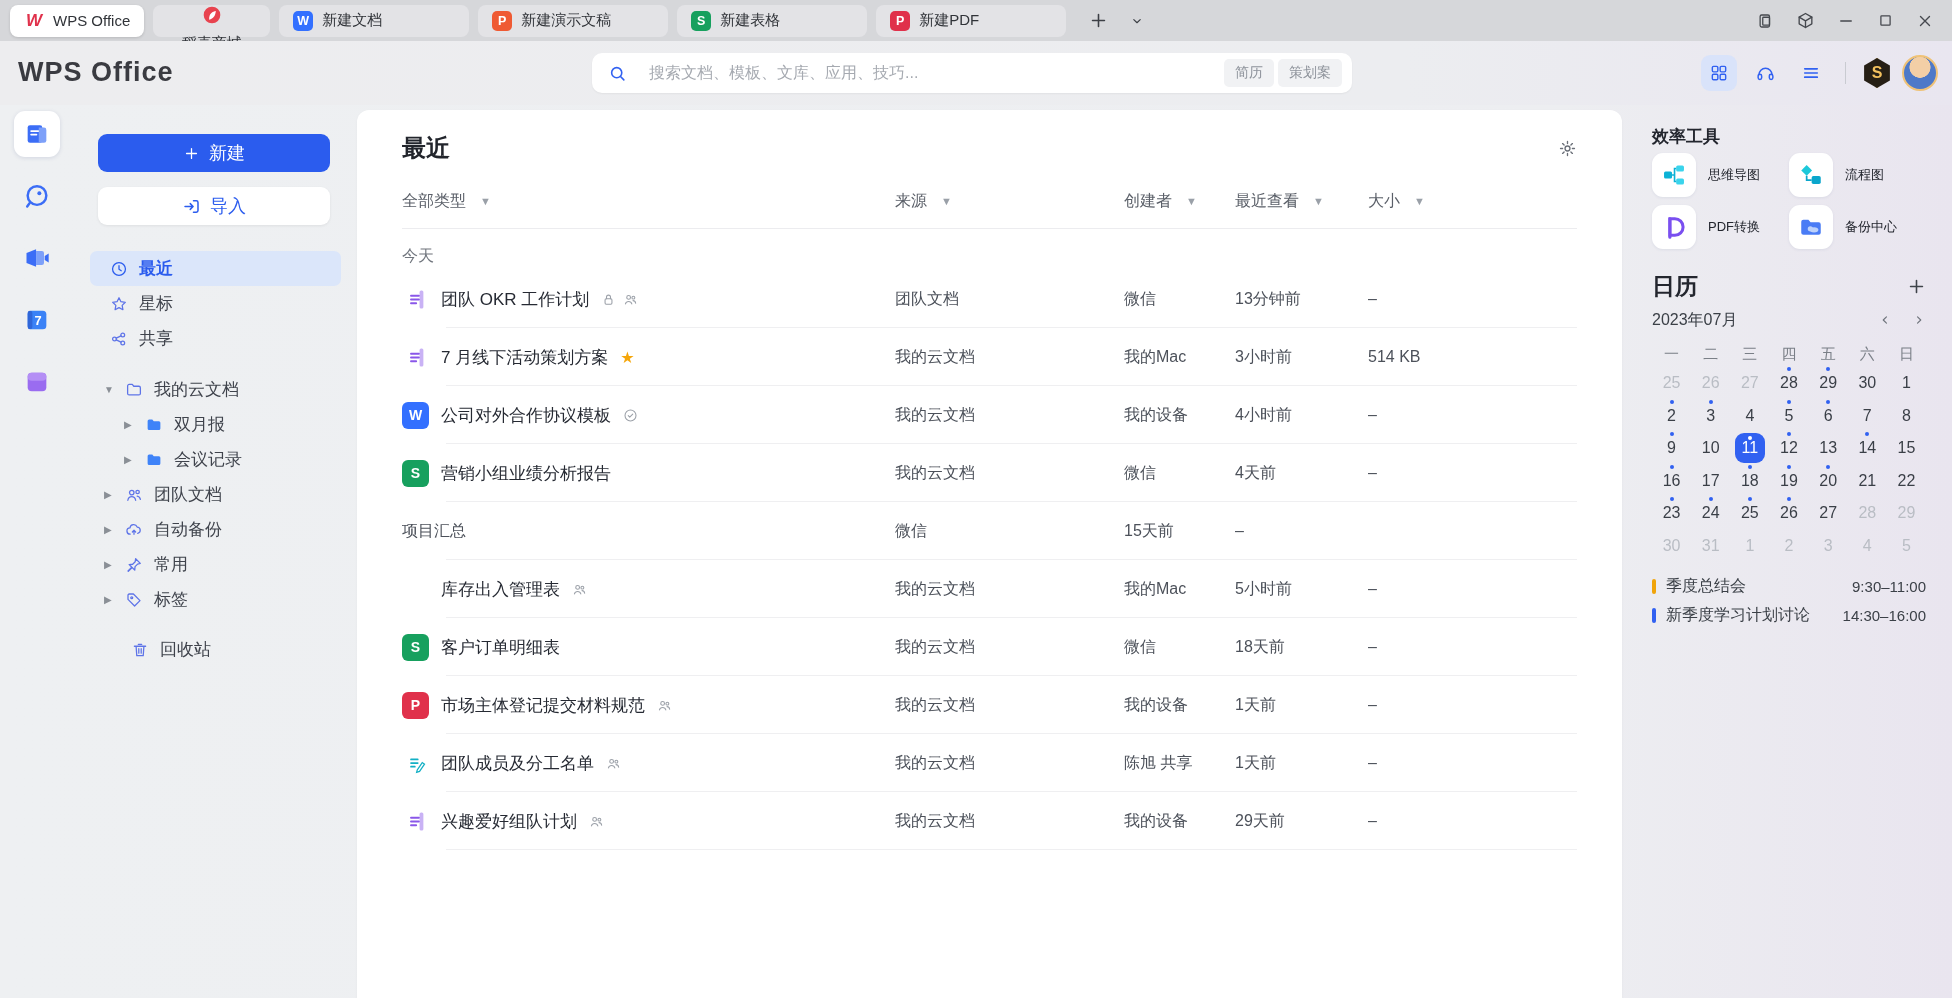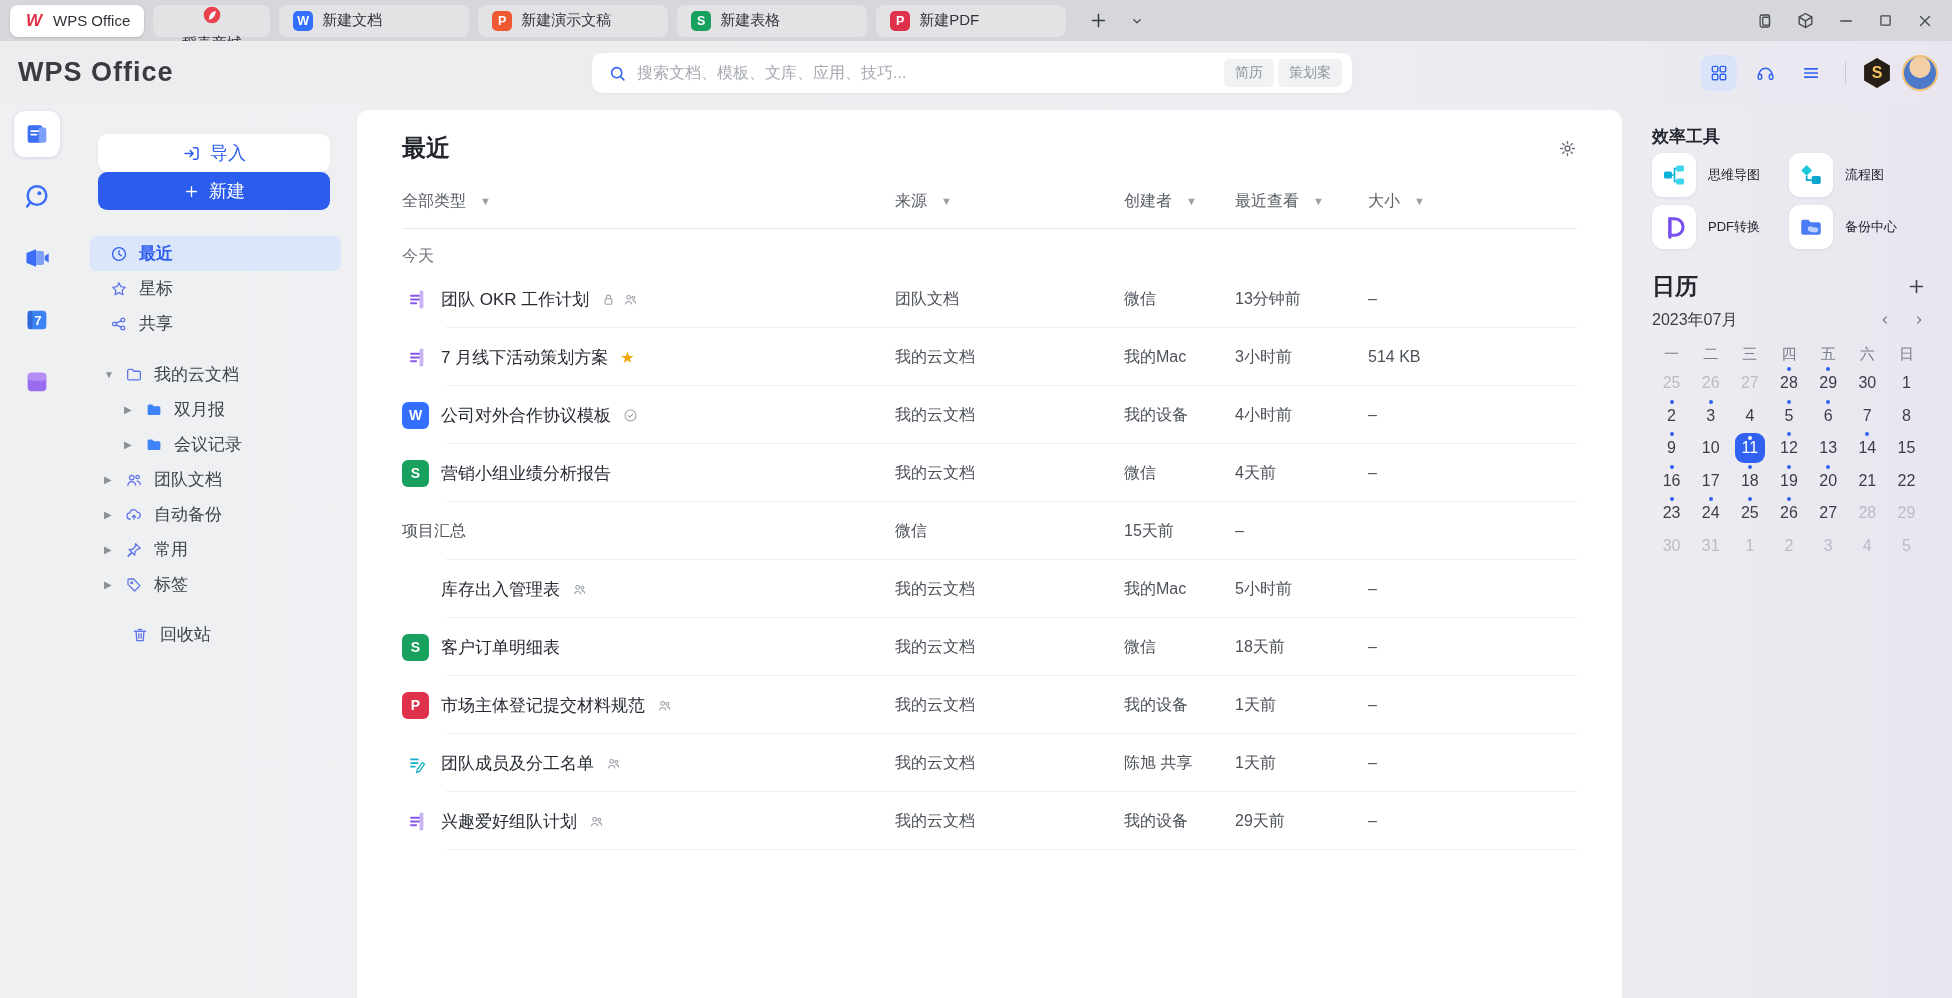--- a/index.html
+++ b/index.html
@@ -19,21 +19,21 @@
            color:#fff;font-weight:bold;font-size:12.5px;flex:none;}
   .tab-tools{display:flex;align-items:center;gap:22px;margin-left:14px;color:#3c3f45;}
   .iconbtn{display:flex;align-items:center;justify-content:center;cursor:pointer;}
   .win-controls{margin-left:auto;display:flex;align-items:center;gap:22px;padding-right:18px;color:#45484e;}
   
   .header{position:absolute;top:41px;left:0;right:0;height:64px;
           background:linear-gradient(90deg,#ededef 0%,#ecedf0 72%,#e9e6f0 100%);}
   .logo{position:absolute;left:18px;top:16px;font-size:27px;font-weight:bold;color:#3a3b41;letter-spacing:1px;}
   .search{position:absolute;left:592px;top:12px;width:760px;height:40px;background:#fff;border-radius:10px;
           display:flex;align-items:center;padding:0 10px 0 16px;box-sizing:border-box;box-shadow:0 1px 2px rgba(0,0,0,.05);}
-  .search .ph{color:#a6aab1;font-size:16px;margin-left:10px;flex:1;}
+  .search .ph{color:#a6aab1;font-size:16px;margin-left:22px;flex:1;}
   .chip{background:#f1f2f4;color:#8e939b;font-size:14px;padding:5px 11px;border-radius:5px;margin-left:4px;}
   .hicons{position:absolute;right:14px;top:0;height:64px;display:flex;align-items:center;gap:10px;}
   .hbtn{width:36px;height:36px;border-radius:9px;display:flex;align-items:center;justify-content:center;color:#3161f1;}
   .hbtn.lit{background:#d9e3fa;}
   .hdivider{width:1px;height:22px;background:#c9cbd1;margin:0 6px;}
   .vipbadge{width:30px;height:30px;background:#261f15;clip-path:polygon(50% 0,93% 25%,93% 75%,50% 100%,7% 75%,7% 25%);
             display:flex;align-items:center;justify-content:center;color:#f3c15e;font-weight:bold;font-size:16px;
             box-shadow:0 0 0 2px #caa24a;}
   .avatar{width:36px;height:36px;border-radius:50%;border:2px solid #efc277;box-sizing:border-box;
           background:radial-gradient(circle at 50% 32%, #f3cfa6 0 38%, #4d79c8 40% 100%);}
@@ -278,36 +278,36 @@
           <span class="iconbtn">
             <svg width="28" height="28" viewBox="0 0 24 24">
               <rect x="4" y="4" width="16" height="16" rx="3.5" fill="#9a6cf0"></rect>
               <rect x="4" y="4" width="16" height="7" rx="3.5" fill="#b48ef5"></rect>
             </svg>
           </span>
         </div>
       </div>
 
     <div class="sidebar">
+      <div class="sbtn new">
+        <span class="iconbtn" id="new-plus">
+            <svg width="17" height="17" viewBox="0 0 24 24" fill="none" stroke="currentColor" stroke-width="1.8" stroke-linecap="round" stroke-linejoin="round">
+              <path d="M12 5v14M5 12h14"></path>
+            </svg>
+          </span>
+        <span>新建</span>
+      </div>
       <div class="sbtn import">
         <span class="iconbtn" id="import-ic">
             <svg width="19" height="19" viewBox="0 0 24 24" fill="none" stroke="currentColor" stroke-width="1.9" stroke-linecap="round" stroke-linejoin="round">
               <path d="M3.8 12h9.4M10.4 8.4L14 12l-3.6 3.6"></path>
               <path d="M14.5 4.8h3.7a2 2 0 012 2v10.4a2 2 0 01-2 2h-3.7"></path>
             </svg>
           </span>
         <span>导入</span>
-      </div>
-      <div class="sbtn new">
-        <span class="iconbtn" id="new-plus">
-            <svg width="17" height="17" viewBox="0 0 24 24" fill="none" stroke="currentColor" stroke-width="1.8" stroke-linecap="round" stroke-linejoin="round">
-              <path d="M12 5v14M5 12h14"></path>
-            </svg>
-          </span>
-        <span>新建</span>
       </div>
       <div class="snav" id="snav">
           <div class="sitem active">
             <span class="sic">
               <svg width="18" height="18" viewBox="0 0 24 24" fill="none" stroke="currentColor" stroke-width="1.7" stroke-linecap="round" stroke-linejoin="round">
                 <circle cx="12" cy="12" r="8.6"></circle>
                 <path d="M12 7.5v4.8l3 2"></path>
               </svg>
             </span>
             <span>最近</span>
@@ -861,15 +861,27 @@
           <div class="day muted">
             <span>3</span>
           </div>
           <div class="day muted">
             <span>4</span>
           </div>
           <div class="day muted">
             <span>5</span>
           </div>
         </div>
+      <div class="events" id="events">
+          <div class="event">
+            <span class="ebar" style="background: rgb(240, 164, 10);"></span>
+            <span class="etitle">季度总结会</span>
+            <span class="etime">9:30–11:00</span>
+          </div>
+          <div class="event">
+            <span class="ebar" style="background: rgb(49, 97, 241);"></span>
+            <span class="etitle">新季度学习计划讨论</span>
+            <span class="etime">14:30–16:00</span>
+          </div>
+        </div>
     </div>
   </div>
 </div>
 
 </body></html>

